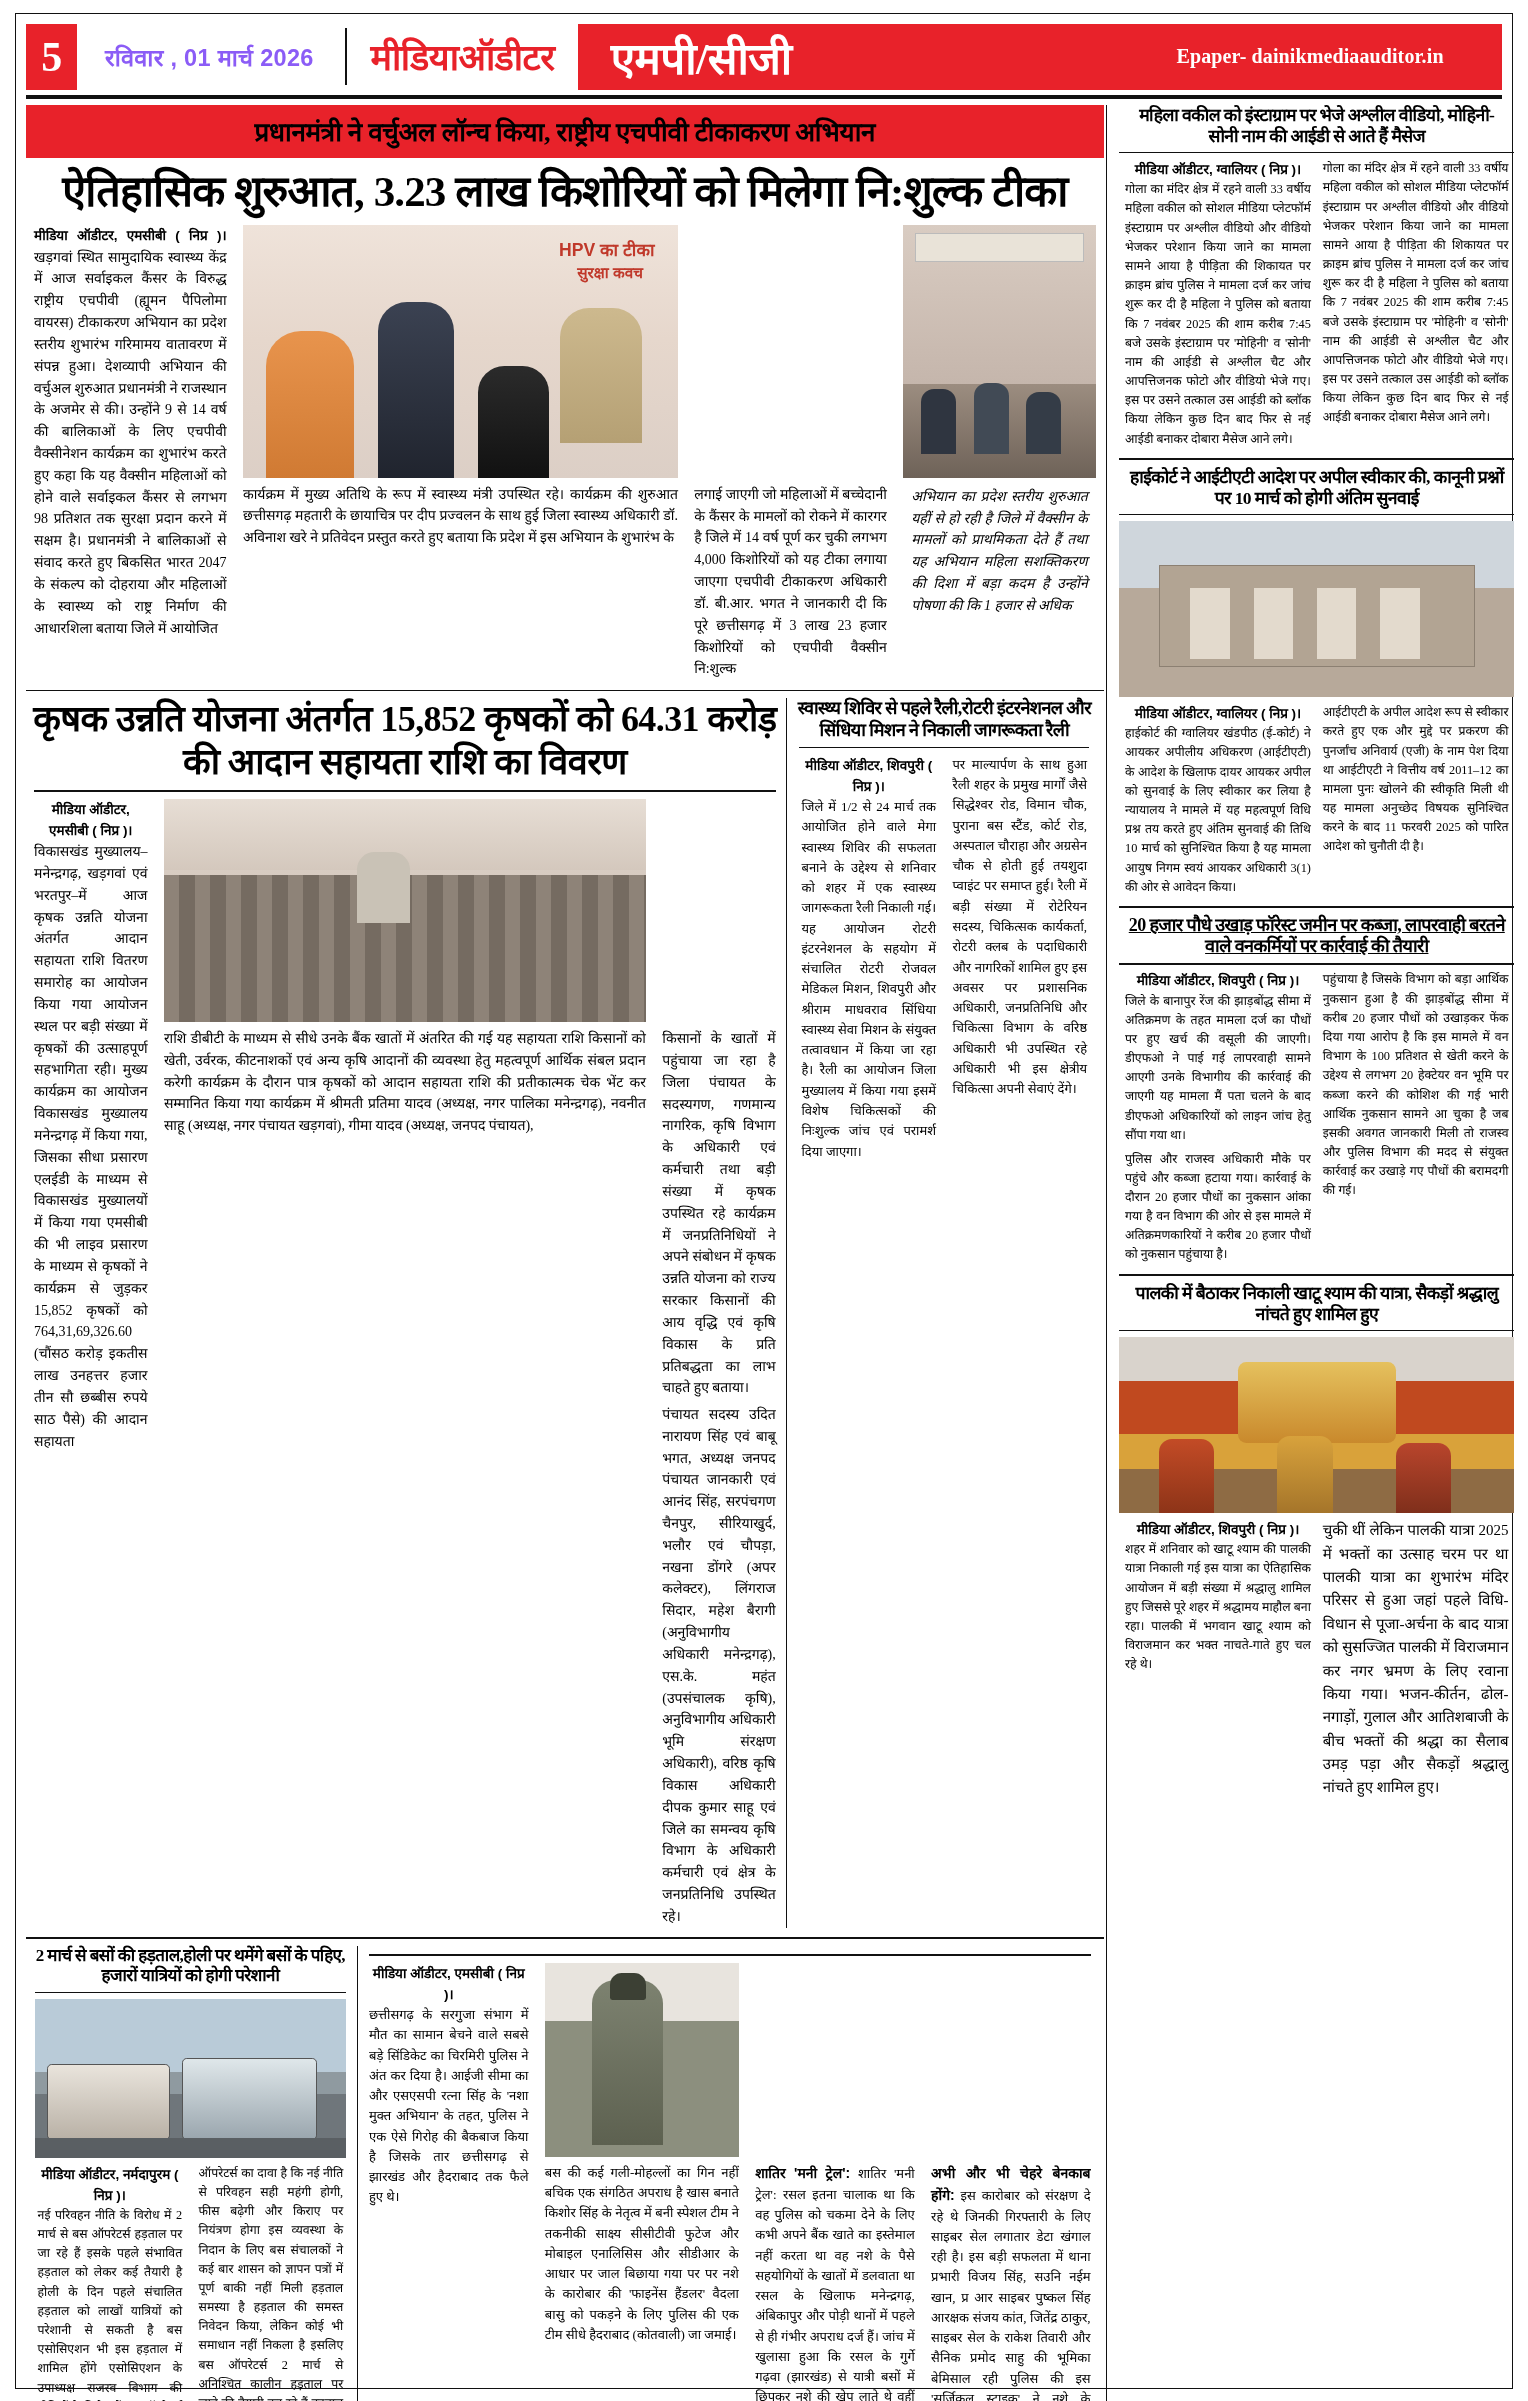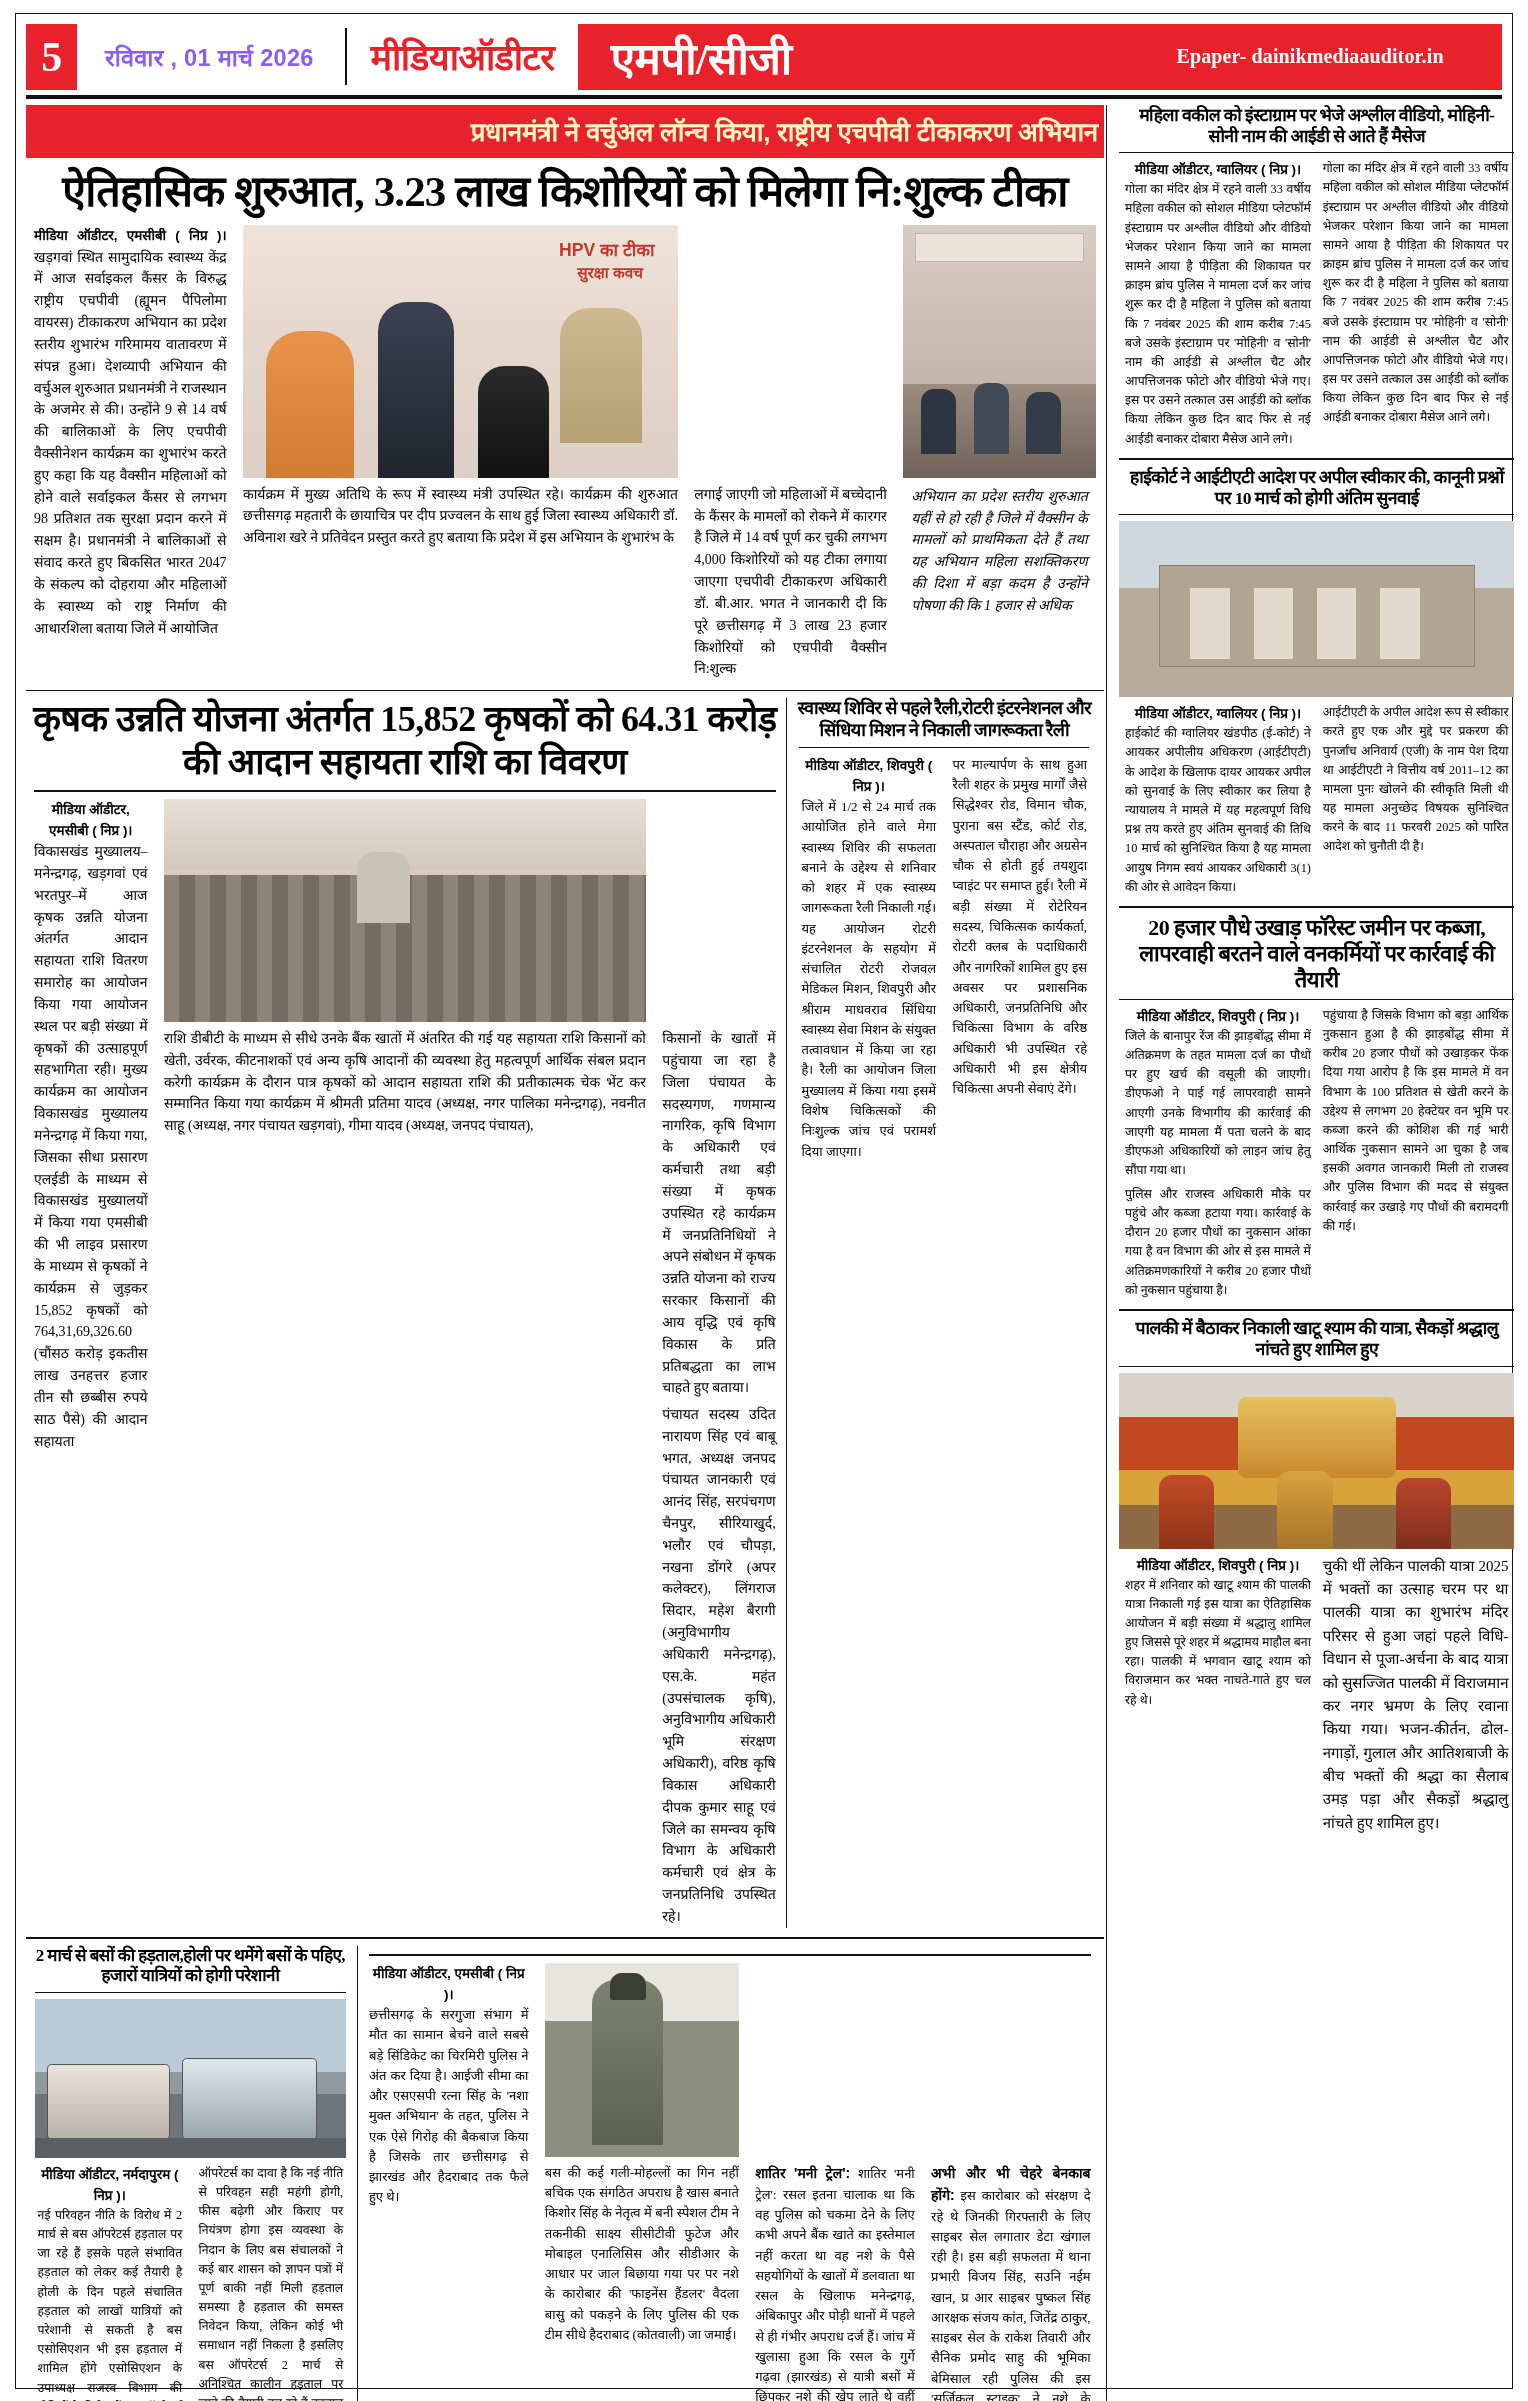--- a/index.html
+++ b/index.html
@@ -103,23 +103,23 @@
   .body-grid {
     display: grid;
     grid-template-columns: 1078px 5.9px 414px;
     margin: 0 5.9px;
     padding-top: 5.9px;
   }
   .vsep { background:#111; width:1.2px; justify-self:center; }
 
   .lead-band {
     background:#e8222a;
-    color:#fef9c3;
-    text-align:right;
-    font-family: Liberation Sans, sans-serif;
+    color:#000000;
+    text-align:center;
+    font-family: Liberation Serif, serif;
     font-weight:700;
     font-size: 26px;
     letter-spacing:-0.3px;
     padding: 8.2px 5.9px 9.4px 5.9px;
     margin-bottom: 5.9px;
   }
   .lead-head {
     font-family: "Liberation Serif", serif;
     font-weight: 700;
     font-size: 43px;
@@ -400,21 +400,21 @@
           </div>
           <div class="col" style="font-size:12.3px;">
             <p style="margin:0;">आईटीएटी के अपील आदेश रूप से स्वीकार करते हुए एक और मुद्दे पर प्रकरण की पुनर्जांच अनिवार्य (एजी) के नाम पेश दिया था आईटीएटी ने वित्तीय वर्ष 2011–12 का मामला पुनः खोलने की स्वीकृति मिली थी यह मामला अनुच्छेद विषयक सुनिश्चित करने के बाद 11 फरवरी 2025 को पारित आदेश को चुनौती दी है।</p>
           </div>
         </div>
       </div>
 
       <div class="hr3"></div>
 
       <div>
-        <div class="sec-head rail" style="font-size:22px;">20 हजार पौधे उखाड़ फॉरेस्ट जमीन पर कब्जा, लापरवाही बरतने वाले वनकर्मियों पर कार्रवाई की तैयारी</div>
+        <div class="sec-head rail" style="font-size:18px;text-decoration:underline;">20 हजार पौधे उखाड़ फॉरेस्ट जमीन पर कब्जा, लापरवाही बरतने वाले वनकर्मियों पर कार्रवाई की तैयारी</div>
         <div style="height:1.2px;background:#111;margin:5.9px 0 5.9px 0;"></div>
         <div class="cols c2">
           <div class="col" style="font-size:12.3px;">
             <p style="margin:0;"><span class="byline2">मीडिया ऑडीटर, शिवपुरी ( निप्र )।</span>
               <span>जिले के बानापुर रेंज की झाड़बोंद्ध सीमा में अतिक्रमण के तहत मामला दर्ज का पौधों पर हुए खर्च की वसूली की जाएगी। डीएफओ ने पाई गई लापरवाही सामने आएगी उनके विभागीय की कार्रवाई की जाएगी यह मामला मैं पता चलने के बाद डीएफओ अधिकारियों को लाइन जांच हेतु सौंपा गया था।</span></p>
             <p style="margin:4.7px 0 0 0;">पुलिस और राजस्व अधिकारी मौके पर पहुंचे और कब्जा हटाया गया। कार्रवाई के दौरान 20 हजार पौधों का नुकसान आंका गया है वन विभाग की ओर से इस मामले में अतिक्रमणकारियों ने करीब 20 हजार पौधों को नुकसान पहुंचाया है।</p>
           </div>
           <div class="col" style="font-size:12.3px;">
             <p style="margin:0;">पहुंचाया है जिसके विभाग को बड़ा आर्थिक नुकसान हुआ है की झाड़बोंद्ध सीमा में करीब 20 हजार पौधों को उखाड़कर फेंक दिया गया आरोप है कि इस मामले में वन विभाग के 100 प्रतिशत से खेती करने के उद्देश्य से लगभग 20 हेक्टेयर वन भूमि पर कब्जा करने की कोशिश की गई भारी आर्थिक नुकसान सामने आ चुका है जब इसकी अवगत जानकारी मिली तो राजस्व और पुलिस विभाग की मदद से संयुक्त कार्रवाई कर उखाड़े गए पौधों की बरामदगी की गई।</p>
           </div>

